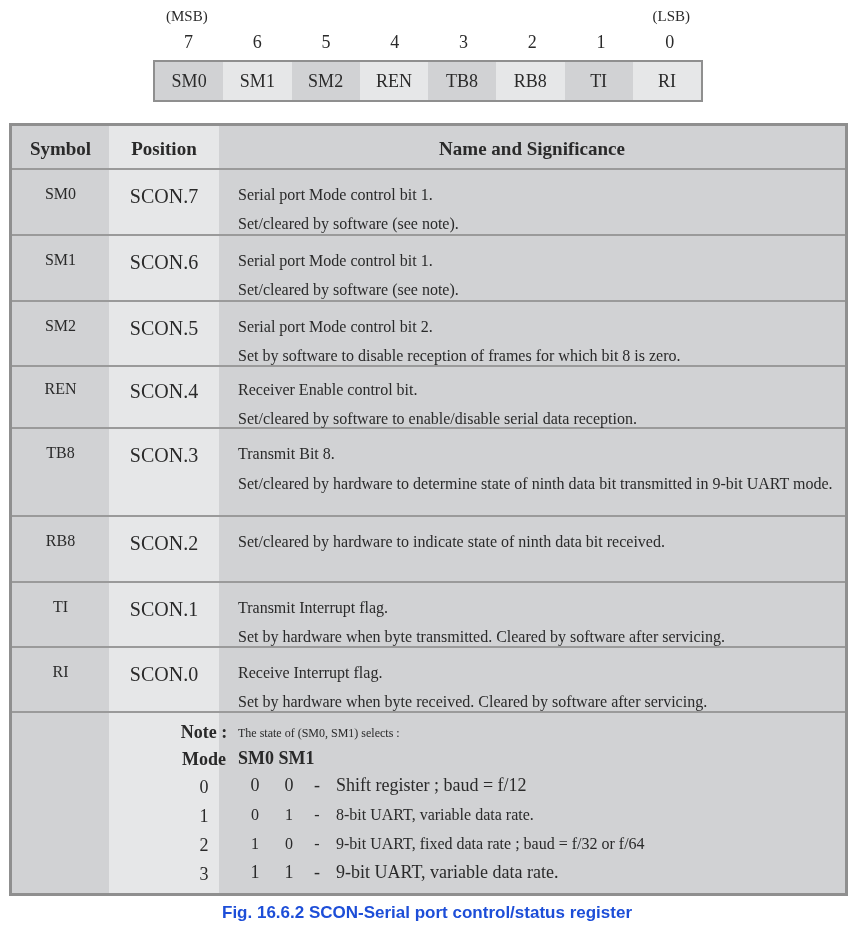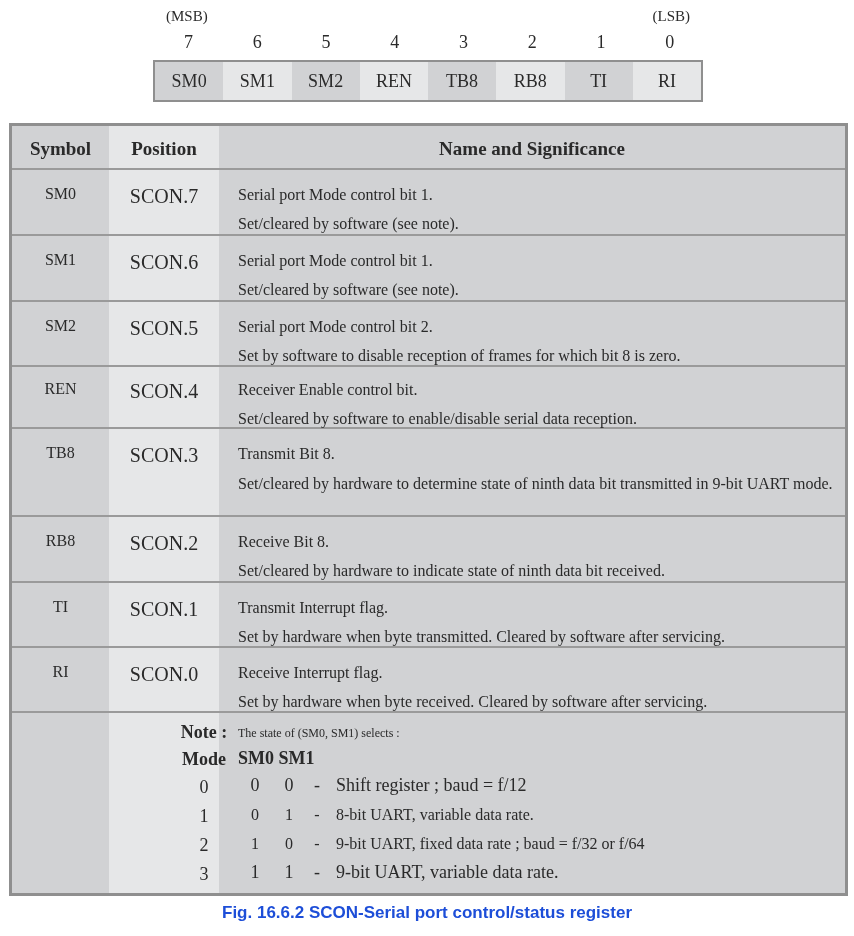--- a/index.html
+++ b/index.html
@@ -132,21 +132,20 @@
     <div class="cell-desc" style="top:10px;">
       <span class="desc-line">Transmit Bit 8.</span>
       <span class="desc-line justify" style="line-height:24px;margin-top:4px;">Set/cleared by hardware to determine state of ninth data bit transmitted in 9-bit UART mode.</span>
     </div>
   </div>
 
   <div class="row" style="top:391px;height:66px;">
     <span class="cell-sym" style="top:15px;">RB8</span>
     <span class="cell-pos" style="top:15px;">SCON.2</span>
     <div class="cell-desc" style="top:10px;">
-      <span class="desc-line">Receive Bit 8.</span>
       <span class="desc-line">Set/cleared by hardware to indicate state of ninth data bit received.</span>
     </div>
   </div>
 
   <div class="row" style="top:457px;height:65px;">
     <span class="cell-sym" style="top:15px;">TI</span>
     <span class="cell-pos" style="top:15px;">SCON.1</span>
     <div class="cell-desc" style="top:10px;">
       <span class="desc-line">Transmit Interrupt flag.</span>
       <span class="desc-line">Set by hardware when byte transmitted. Cleared by software after servicing.</span>

